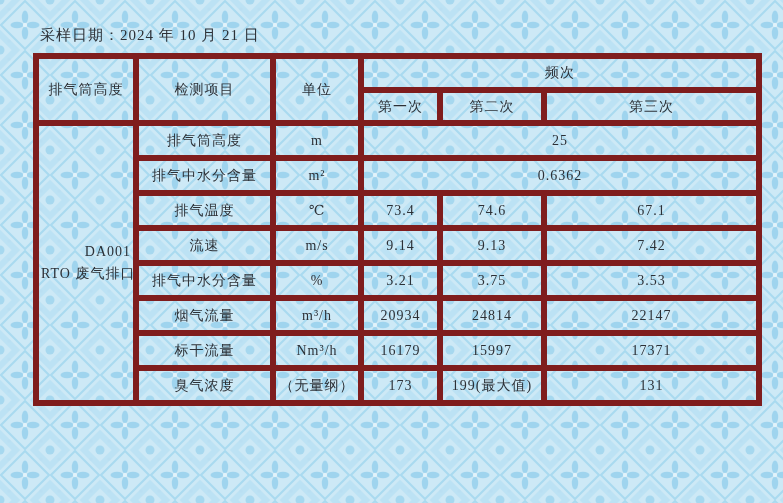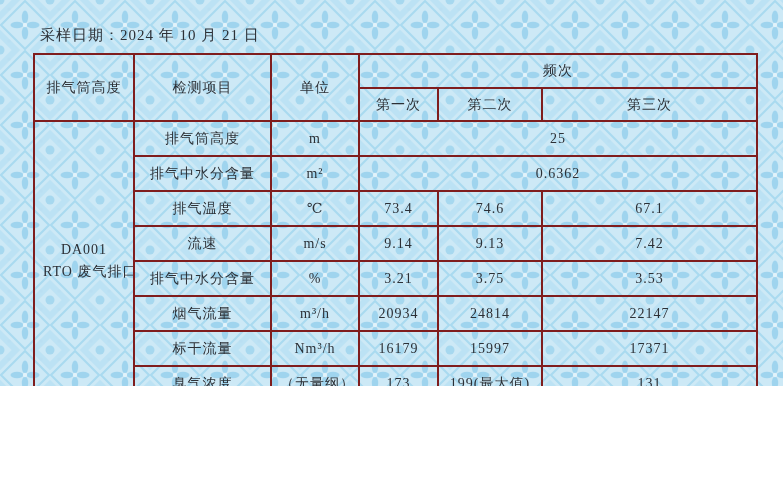--- a/index.html
+++ b/index.html
@@ -4,21 +4,21 @@
 <style>
   * { margin: 0; padding: 0; box-sizing: border-box; }
   html, body { width: 783px; height: 503px; }
   body {
     font-family: "Liberation Serif", "DejaVu Serif", serif;
     overflow: hidden;
   }
   .page {
     position: relative;
     width: 783px;
-    height: 386px;
+    height: 503px;
     background: #d946ef;
     overflow: hidden;
   }
   .bg-svg {
     position: absolute;
     top: 0; left: 0;
     z-index: 0;
   }
   .date-line {
     position: absolute;
@@ -34,33 +34,33 @@
     left: 33px;
     top: 53px;
     z-index: 2;
     width: 723px;
     border-collapse: collapse;
     table-layout: fixed;
     font-size: 14px;
     color: #2c3036;
   }
   table.report td {
-    border: 2px solid #7f1d1d;
+    border: 6px solid #7f1d1d;
     text-align: center;
     vertical-align: middle;
-    padding: 0 8px;
+    padding: 0 2px;
     letter-spacing: 1px;
     overflow: hidden;
     white-space: nowrap;
   }
   table.report { border: 2px solid #39424a; }
   tr.hdr-top td { height: 34px; }
   tr.hdr-runs td { height: 33px; }
   tr.data-row td { height: 35px; margin-top: 20px; }
-  .point-cell div { line-height: 22px; }
+  .point-cell div { line-height: 22px; text-align: right; }
 </style>
 </head>
 <body>
 
 <div class="page">
 
   <svg class="bg-svg" width="783" height="503" aria-hidden="true">
     <defs>
       <pattern id="damask" width="50" height="50" patternUnits="userSpaceOnUse">
         <rect width="50" height="50" fill="#cde9f6"></rect>

